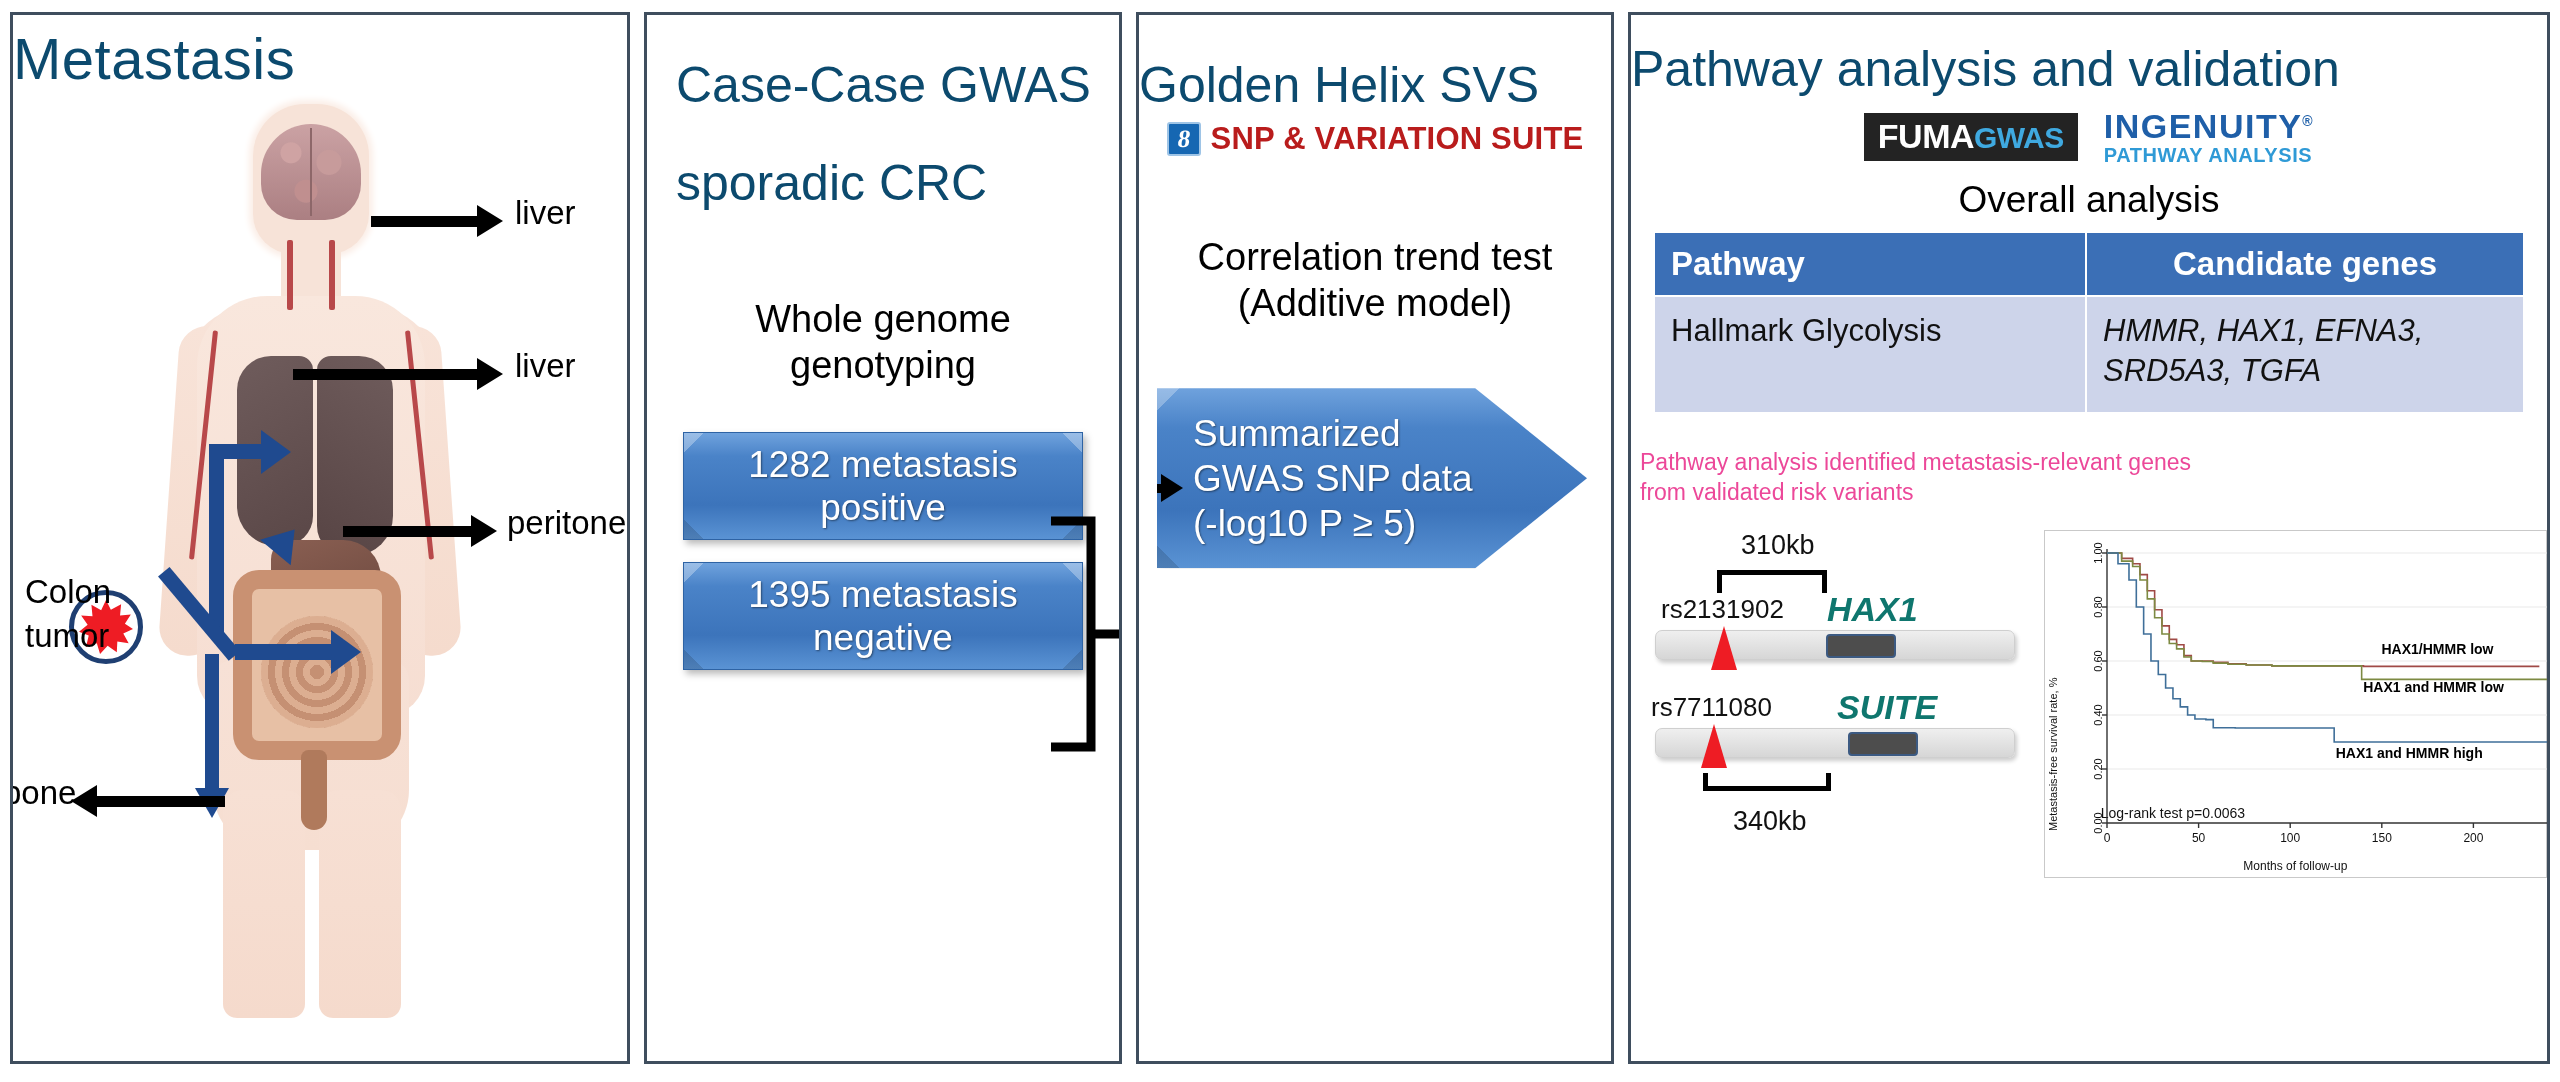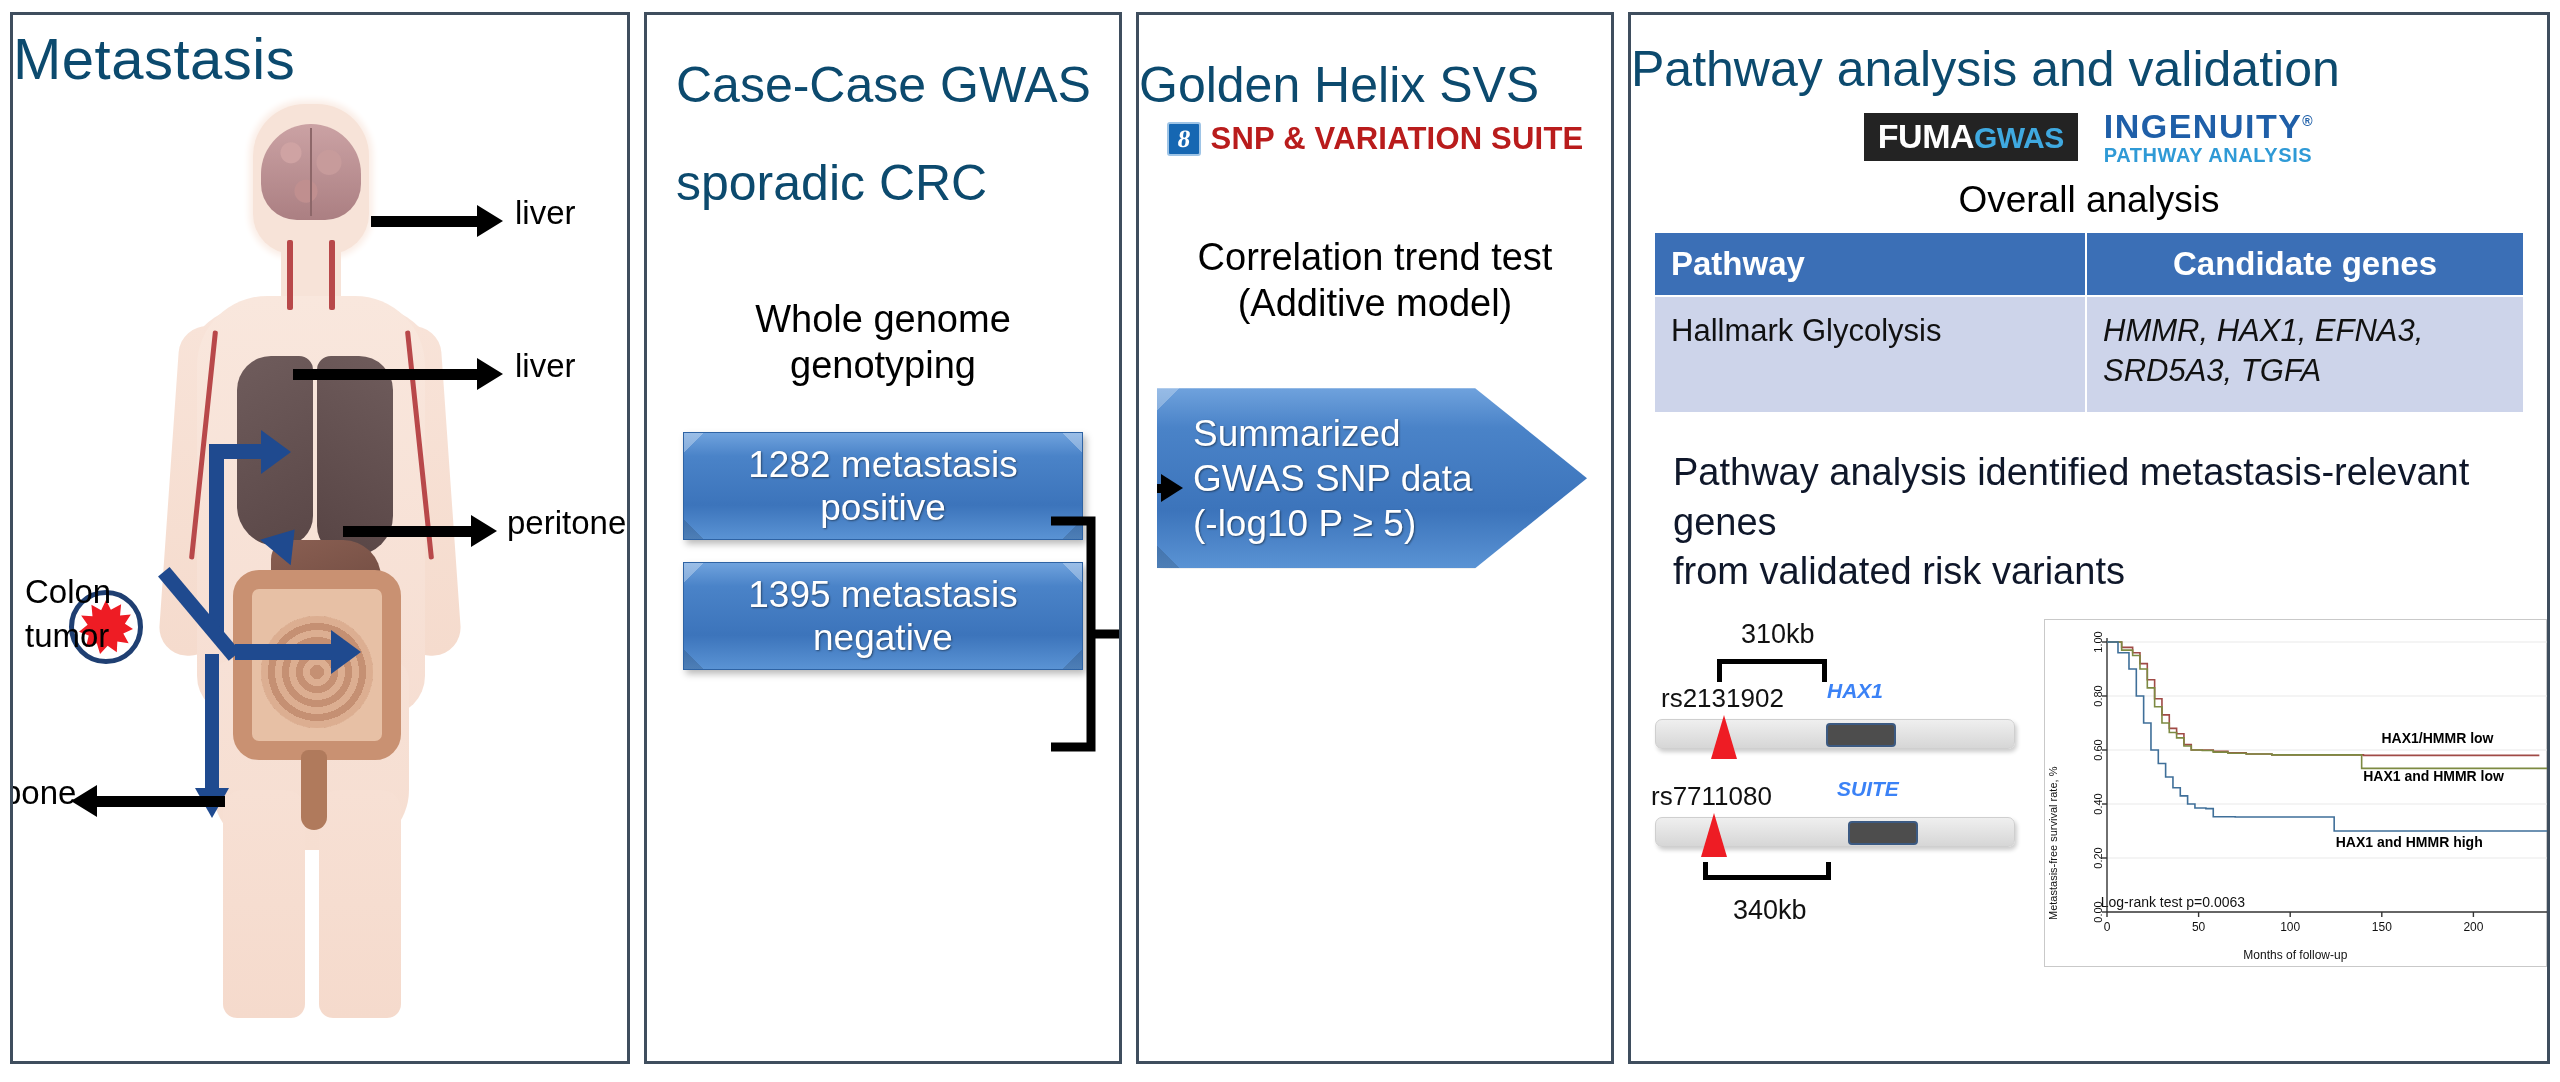--- a/index.html
+++ b/index.html
@@ -338,23 +338,23 @@
   table.pwtab td {
     background:#cdd4ea; color:#111;
     font-size: 31px;
     padding: 14px 16px 22px 16px;
     border: 2px solid #fff;
     vertical-align: top;
     line-height:1.28;
   }
   table.pwtab td.genes { font-style: italic; }
   .concl {
-    margin: 34px 0 0 42px;
-    font-size: 38px;
-    color:#0f172a;
+    margin: 34px 0 0 9px;
+    font-size: 23px;
+    color:#ec4899;
     line-height: 1.3;
   }
 
   
   .bottom-row {
     display:flex; align-items:flex-start; margin-top: 22px; padding-left: 14px;
   }
   .loci { position:relative; width: 400px; height: 330px; }
   .chrbar {
     position:absolute; width: 360px; height: 30px;
@@ -375,21 +375,21 @@
   .snp-tri:before{
     content:""; position:absolute; left:-13px; top:0;
     border-left:13px solid transparent;
     border-right:13px solid transparent;
     border-bottom:44px solid #2e4f85;
     transform: scale(1.18);
     transform-origin: 50% 100%;
     z-index:-1;
   }
   .snp-lbl { position:absolute; font-size:26px; color:#111; white-space:nowrap;}
-  .gene-lbl { position:absolute; font-size:21px; font-weight:700; font-style:italic; color:#3b82f6;}
+  .gene-lbl { position:absolute; font-size:34px; font-weight:700; font-style:italic; color:#0f766e;}
   .kb-lbl { position:absolute; font-size:27px; color:#111;}
   .brk {
     position:absolute; border:0; border-top:5px solid #000;
   }
   .brk.down:before, .brk.down:after {
     content:""; position:absolute; top:0; width:5px; height:18px; background:#000;
   }
   .brk.down:before { left:0; }
   .brk.down:after { right:0; }
   .brk.up:before, .brk.up:after {

